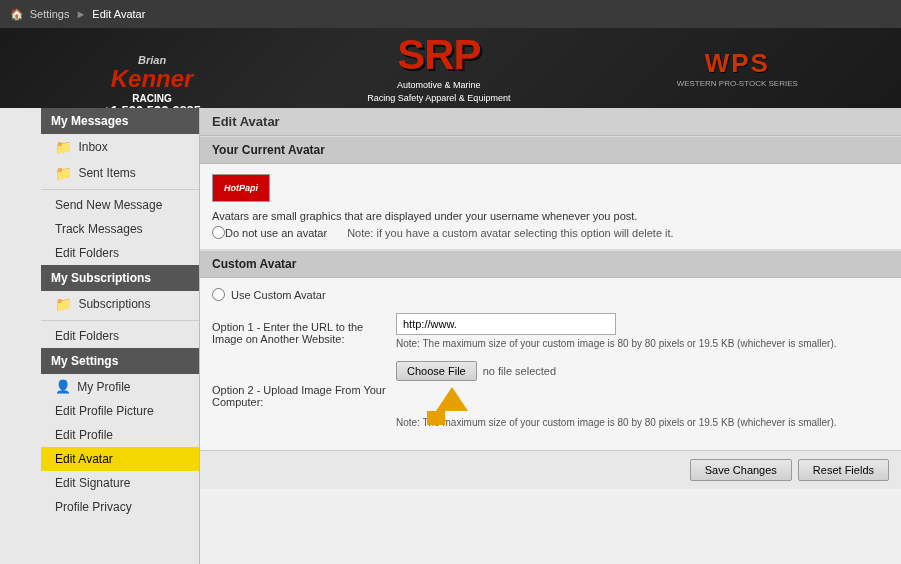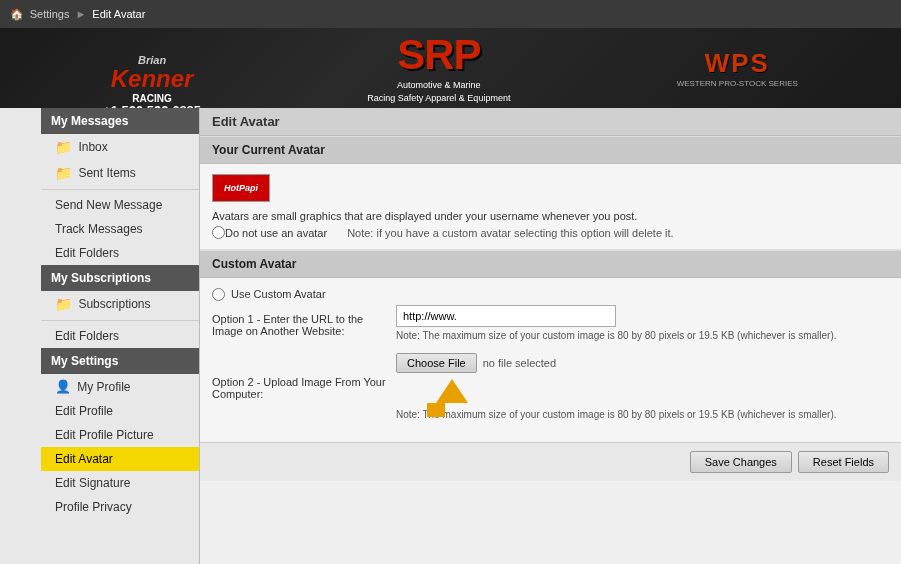--- a/index.html
+++ b/index.html
@@ -170,25 +170,25 @@
       color: #555;
       font-size: 11px;
     }
 
     .custom-avatar-section {
       padding: 10px 12px;
       background: #f5f5f5;
     }
     .use-custom-row {
       display: flex;
-      align-items: flex-start;
+      align-items: center;
       gap: 6px;
       font-size: 11px;
       color: #333;
-      margin-bottom: 4px;
+      margin-bottom: 12px;
     }
     .form-row {
       display: flex;
       align-items: center;
       gap: 4px;
       margin-bottom: 12px;
     }
     .form-label {
       width: 180px;
       flex-shrink: 0;
@@ -329,24 +329,24 @@
     <div class="sidebar-item">
       <span>Edit Folders</span>
     </div>
 
     <div class="sidebar-section-header">My Settings</div>
     <div class="sidebar-item">
       <span class="user-icon">👤</span>
       <span>My Profile</span>
     </div>
     <div class="sidebar-item">
+      <span>Edit Profile Picture</span>
+    </div>
+    <div class="sidebar-item">
       <span>Edit Profile</span>
-    </div>
-    <div class="sidebar-item">
-      <span>Edit Profile Picture</span>
     </div>
     <div class="sidebar-item active">
       <span>Edit Avatar</span>
     </div>
     <div class="sidebar-item">
       <span>Edit Signature</span>
     </div>
     <div class="sidebar-item">
       <span>Profile Privacy</span>
     </div>

